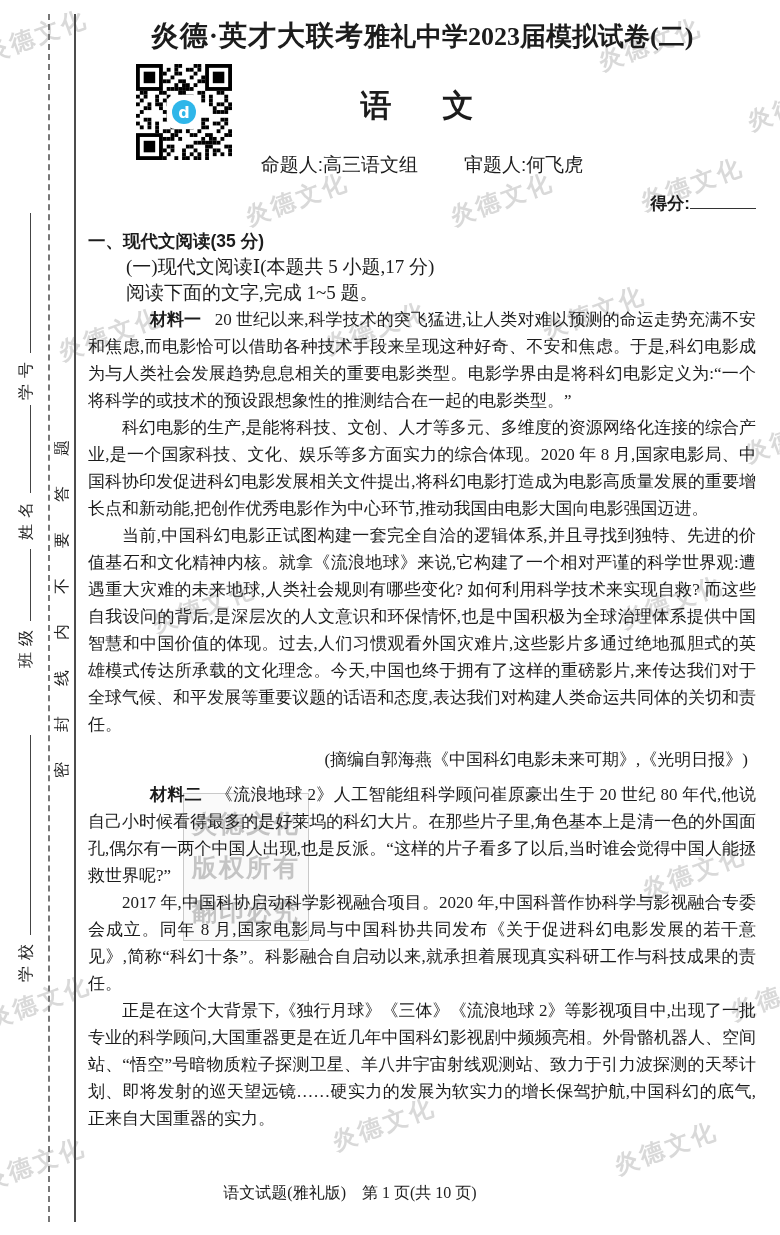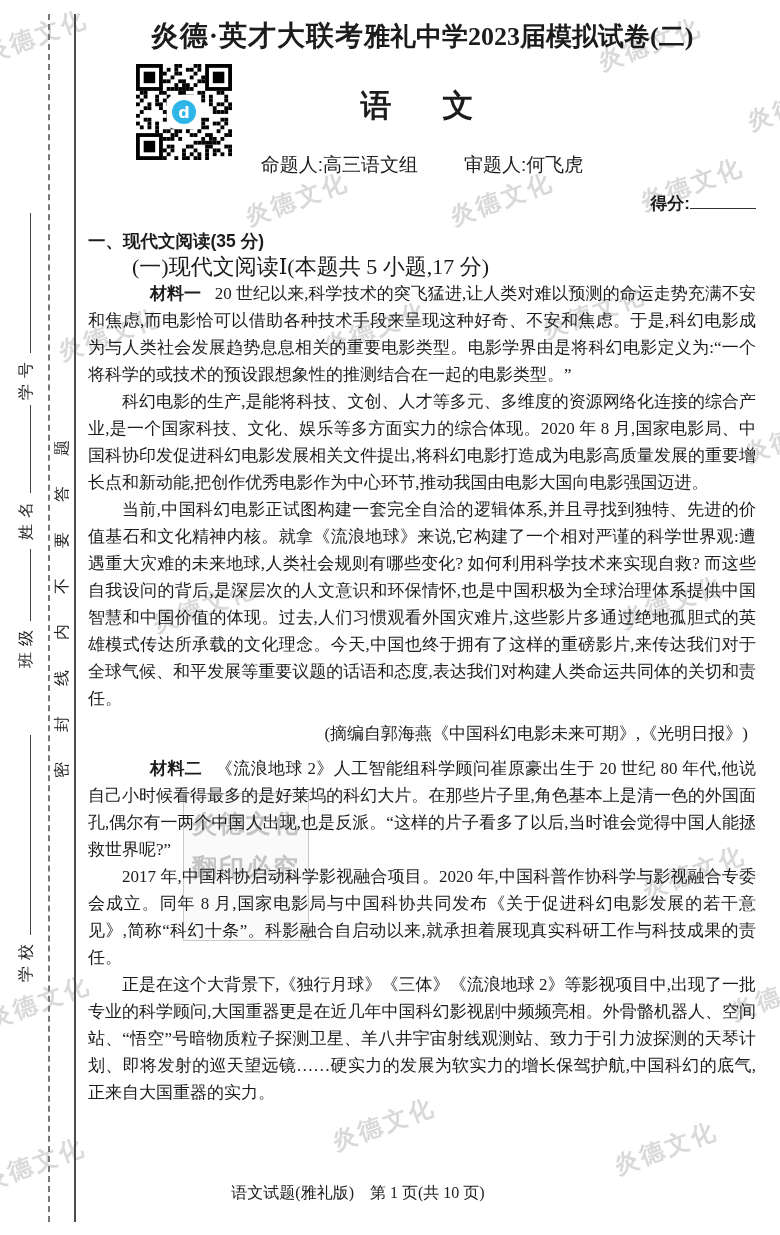--- a/index.html
+++ b/index.html
@@ -34,26 +34,26 @@
            letter-spacing:10px;font-family:"Liberation Sans","DejaVu Sans",sans-serif;}
   .setters{text-align:center;font-weight:normal;font-size:19px;margin-top:24px;line-height:27px;
            font-family:"Liberation Sans","DejaVu Sans",sans-serif;}
   .setters .gap{margin-left:46px;}
   .exam-info{text-align:center;font-size:16.5px;margin-top:18px;line-height:23px;}
   .score{text-align:right;margin-top:14px;font-size:17px;font-weight:bold;line-height:24px;
          font-family:"Liberation Sans","DejaVu Sans",sans-serif;}
   .score .blank{display:inline-block;width:66px;border-bottom:1.5px solid #333;height:13px;}
   .h1{font-weight:bold;font-size:17.5px;margin-top:12px;line-height:26px;
       font-family:"Liberation Sans","DejaVu Sans",sans-serif;}
-  .sub{font-size:22px;margin-top:0;line-height:26px;text-indent:2em;}
+  .sub{font-size:19px;margin-top:0;line-height:26px;text-indent:2em;}
   .para{font-size:17px;line-height:27px;text-align:justify;text-indent:2em;margin:0;}
   .para b{font-family:"Liberation Sans","DejaVu Sans",sans-serif;margin-right:0.8em;margin-left:28px;}
   .cite{font-size:17px;line-height:27px;text-align:right;margin:8px;}
 
-  .footer{position:absolute;left:0;top:1183px;width:700px;text-align:center;font-size:16px;padding-left:8px;}
+  .footer{position:absolute;left:0;top:1183px;width:700px;text-align:center;font-size:16px;}
 </style>
 </head>
 <body>
 
 <div class="page">
 
   <span class="wm" style="left:-18px;top:20px">炎德文化</span>
   <span class="wm" style="left:596px;top:28px">炎德文化</span>
   <span class="wm" style="left:745px;top:88px">炎德文化</span>
   <span class="wm" style="left:638px;top:168px">炎德文化</span>
@@ -67,20 +67,21 @@
   <span class="wm" style="left:618px;top:586px">炎德文化</span>
   <span class="wm" style="left:640px;top:856px">炎德文化</span>
   <span class="wm" style="left:-15px;top:986px">炎德文化</span>
   <span class="wm" style="left:728px;top:978px">炎德文化</span>
   <span class="wm" style="left:330px;top:1108px">炎德文化</span>
   <span class="wm" style="left:612px;top:1132px">炎德文化</span>
   <span class="wm" style="left:-20px;top:1148px">炎德文化</span>
 
   <div class="cbox">
     <div>炎德文化</div>
+    <div>版权所有</div>
     <div>翻印必究</div>
   </div>
 
   <div class="vline-dashed"></div>
   <div class="vline-solid"></div>
   <div class="seal">密封线内不要答题</div>
 
   <div class="field" style="top:982px">
     <span>学校</span><span class="blank" style="width:200px"></span>
   </div>
@@ -317,20 +318,21 @@
     <div class="subject">语　文</div>
     <div class="setters">
       <span>命题人:高三语文组</span><span class="gap">审题人:何飞虎</span>
     </div>
     <div class="score">
       <span>得分:</span><span class="blank"></span>
     </div>
 
     <div class="h1">一、现代文阅读(35 分)</div>
     <div class="sub">(一)现代文阅读Ⅰ(本题共 5 小题,17 分)</div>
+    <div class="sub">阅读下面的文字,完成 1~5 题。</div>
 
     <p class="para"><b>材料一</b><span>20 世纪以来,科学技术的突飞猛进,让人类对难以预测的命运走势充满不安和焦虑,而电影恰可以借助各种技术手段来呈现这种好奇、不安和焦虑。于是,科幻电影成为与人类社会发展趋势息息相关的重要电影类型。电影学界由是将科幻电影定义为:“一个将科学的或技术的预设跟想象性的推测结合在一起的电影类型。”</span></p>
     <p class="para"><span>科幻电影的生产,是能将科技、文创、人才等多元、多维度的资源网络化连接的综合产业,是一个国家科技、文化、娱乐等多方面实力的综合体现。2020 年 8 月,国家电影局、中国科协印发促进科幻电影发展相关文件提出,将科幻电影打造成为电影高质量发展的重要增长点和新动能,把创作优秀电影作为中心环节,推动我国由电影大国向电影强国迈进。</span></p>
     <p class="para"><span>当前,中国科幻电影正试图构建一套完全自洽的逻辑体系,并且寻找到独特、先进的价值基石和文化精神内核。就拿《流浪地球》来说,它构建了一个相对严谨的科学世界观:遭遇重大灾难的未来地球,人类社会规则有哪些变化? 如何利用科学技术来实现自救? 而这些自我设问的背后,是深层次的人文意识和环保情怀,也是中国积极为全球治理体系提供中国智慧和中国价值的体现。过去,人们习惯观看外国灾难片,这些影片多通过绝地孤胆式的英雄模式传达所承载的文化理念。今天,中国也终于拥有了这样的重磅影片,来传达我们对于全球气候、和平发展等重要议题的话语和态度,表达我们对构建人类命运共同体的关切和责任。</span></p>
     <p class="cite">(摘编自郭海燕《中国科幻电影未来可期》,《光明日报》)</p>
     <p class="para"><b>材料二</b><span>《流浪地球 2》人工智能组科学顾问崔原豪出生于 20 世纪 80 年代,他说自己小时候看得最多的是好莱坞的科幻大片。在那些片子里,角色基本上是清一色的外国面孔,偶尔有一两个中国人出现,也是反派。“这样的片子看多了以后,当时谁会觉得中国人能拯救世界呢?”</span></p>
     <p class="para"><span>2017 年,中国科协启动科学影视融合项目。2020 年,中国科普作协科学与影视融合专委会成立。同年 8 月,国家电影局与中国科协共同发布《关于促进科幻电影发展的若干意见》,简称“科幻十条”。科影融合自启动以来,就承担着展现真实科研工作与科技成果的责任。</span></p>
     <p class="para"><span>正是在这个大背景下,《独行月球》《三体》《流浪地球 2》等影视项目中,出现了一批专业的科学顾问,大国重器更是在近几年中国科幻影视剧中频频亮相。外骨骼机器人、空间站、“悟空”号暗物质粒子探测卫星、羊八井宇宙射线观测站、致力于引力波探测的天琴计划、即将发射的巡天望远镜……硬实力的发展为软实力的增长保驾护航,中国科幻的底气,正来自大国重器的实力。</span></p>
   </div>
 

